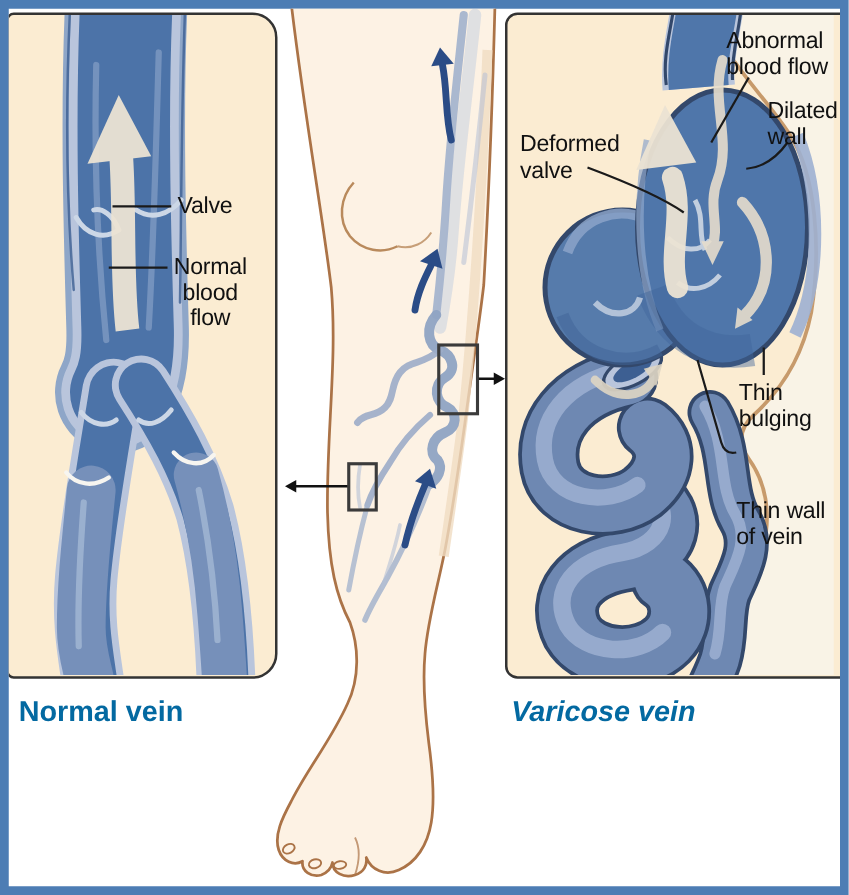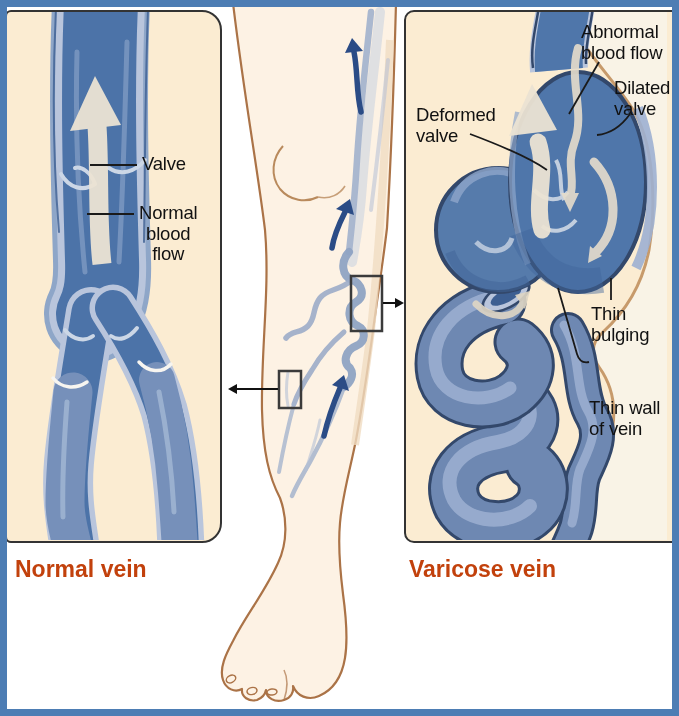--- a/index.html
+++ b/index.html
@@ -13,24 +13,24 @@
     border:2.5px solid #333333;overflow:hidden;
   }
   #panel-left{left:-2px;top:3px;width:217px;height:533px;border-radius:6px 20px 20px 6px;}
   #panel-right{left:397px;top:3px;width:310px;height:533px;border-radius:10px 16px 8px 10px;}
   .panel svg{position:absolute;left:0;top:0;}
   .lbl{
     position:absolute;color:#111111;font-size:18.5px;line-height:1.12;
     white-space:pre-line;letter-spacing:-0.2px;
   }
   .caption{
-    position:absolute;top:549px;color:#c2410c;font-weight:bold;font-size:23px;
+    position:absolute;top:549px;color:#0369a1;font-weight:bold;font-size:23px;
   }
   #caption-left{left:8px;}
-  #caption-right{left:402px;}
+  #caption-right{left:402px;font-style:italic;}
   #leg-svg{position:absolute;left:-7px;top:-7px;}
 </style>
 </head>
 <body>
 
 <div class="stage">
 
   <svg id="leg-svg" width="679" height="716" viewBox="0 0 679 716">
 
     <g>
@@ -236,21 +236,21 @@
         <path d="M 193,50 L 163,102"></path>
         <path d="M 224,102 C 214,116 202,122 191,123"></path>
         <path d="M 64,122 C 96,134 124,146 141,158"></path>
         <path d="M 205,266 L 205,288"></path>
         <path d="M 152,276 L 171,342 Q 174,352 183,350"></path>
       </g>
     </svg>
     <div class="lbl" style="left:175px;top:10px;">Abnormal
 blood flow</div>
     <div class="lbl" style="left:208px;top:66px;">Dilated
-valve</div>
+wall</div>
     <div class="lbl" style="left:10px;top:93px;">Deformed
 valve</div>
     <div class="lbl" style="left:185px;top:292px;">Thin
 bulging</div>
     <div class="lbl" style="left:183px;top:339px;margin-top:47px;">Thin wall
 of vein</div>
   </div>
 
   <div class="caption" id="caption-left">Normal vein</div>
   <div class="caption" id="caption-right">Varicose vein</div>

